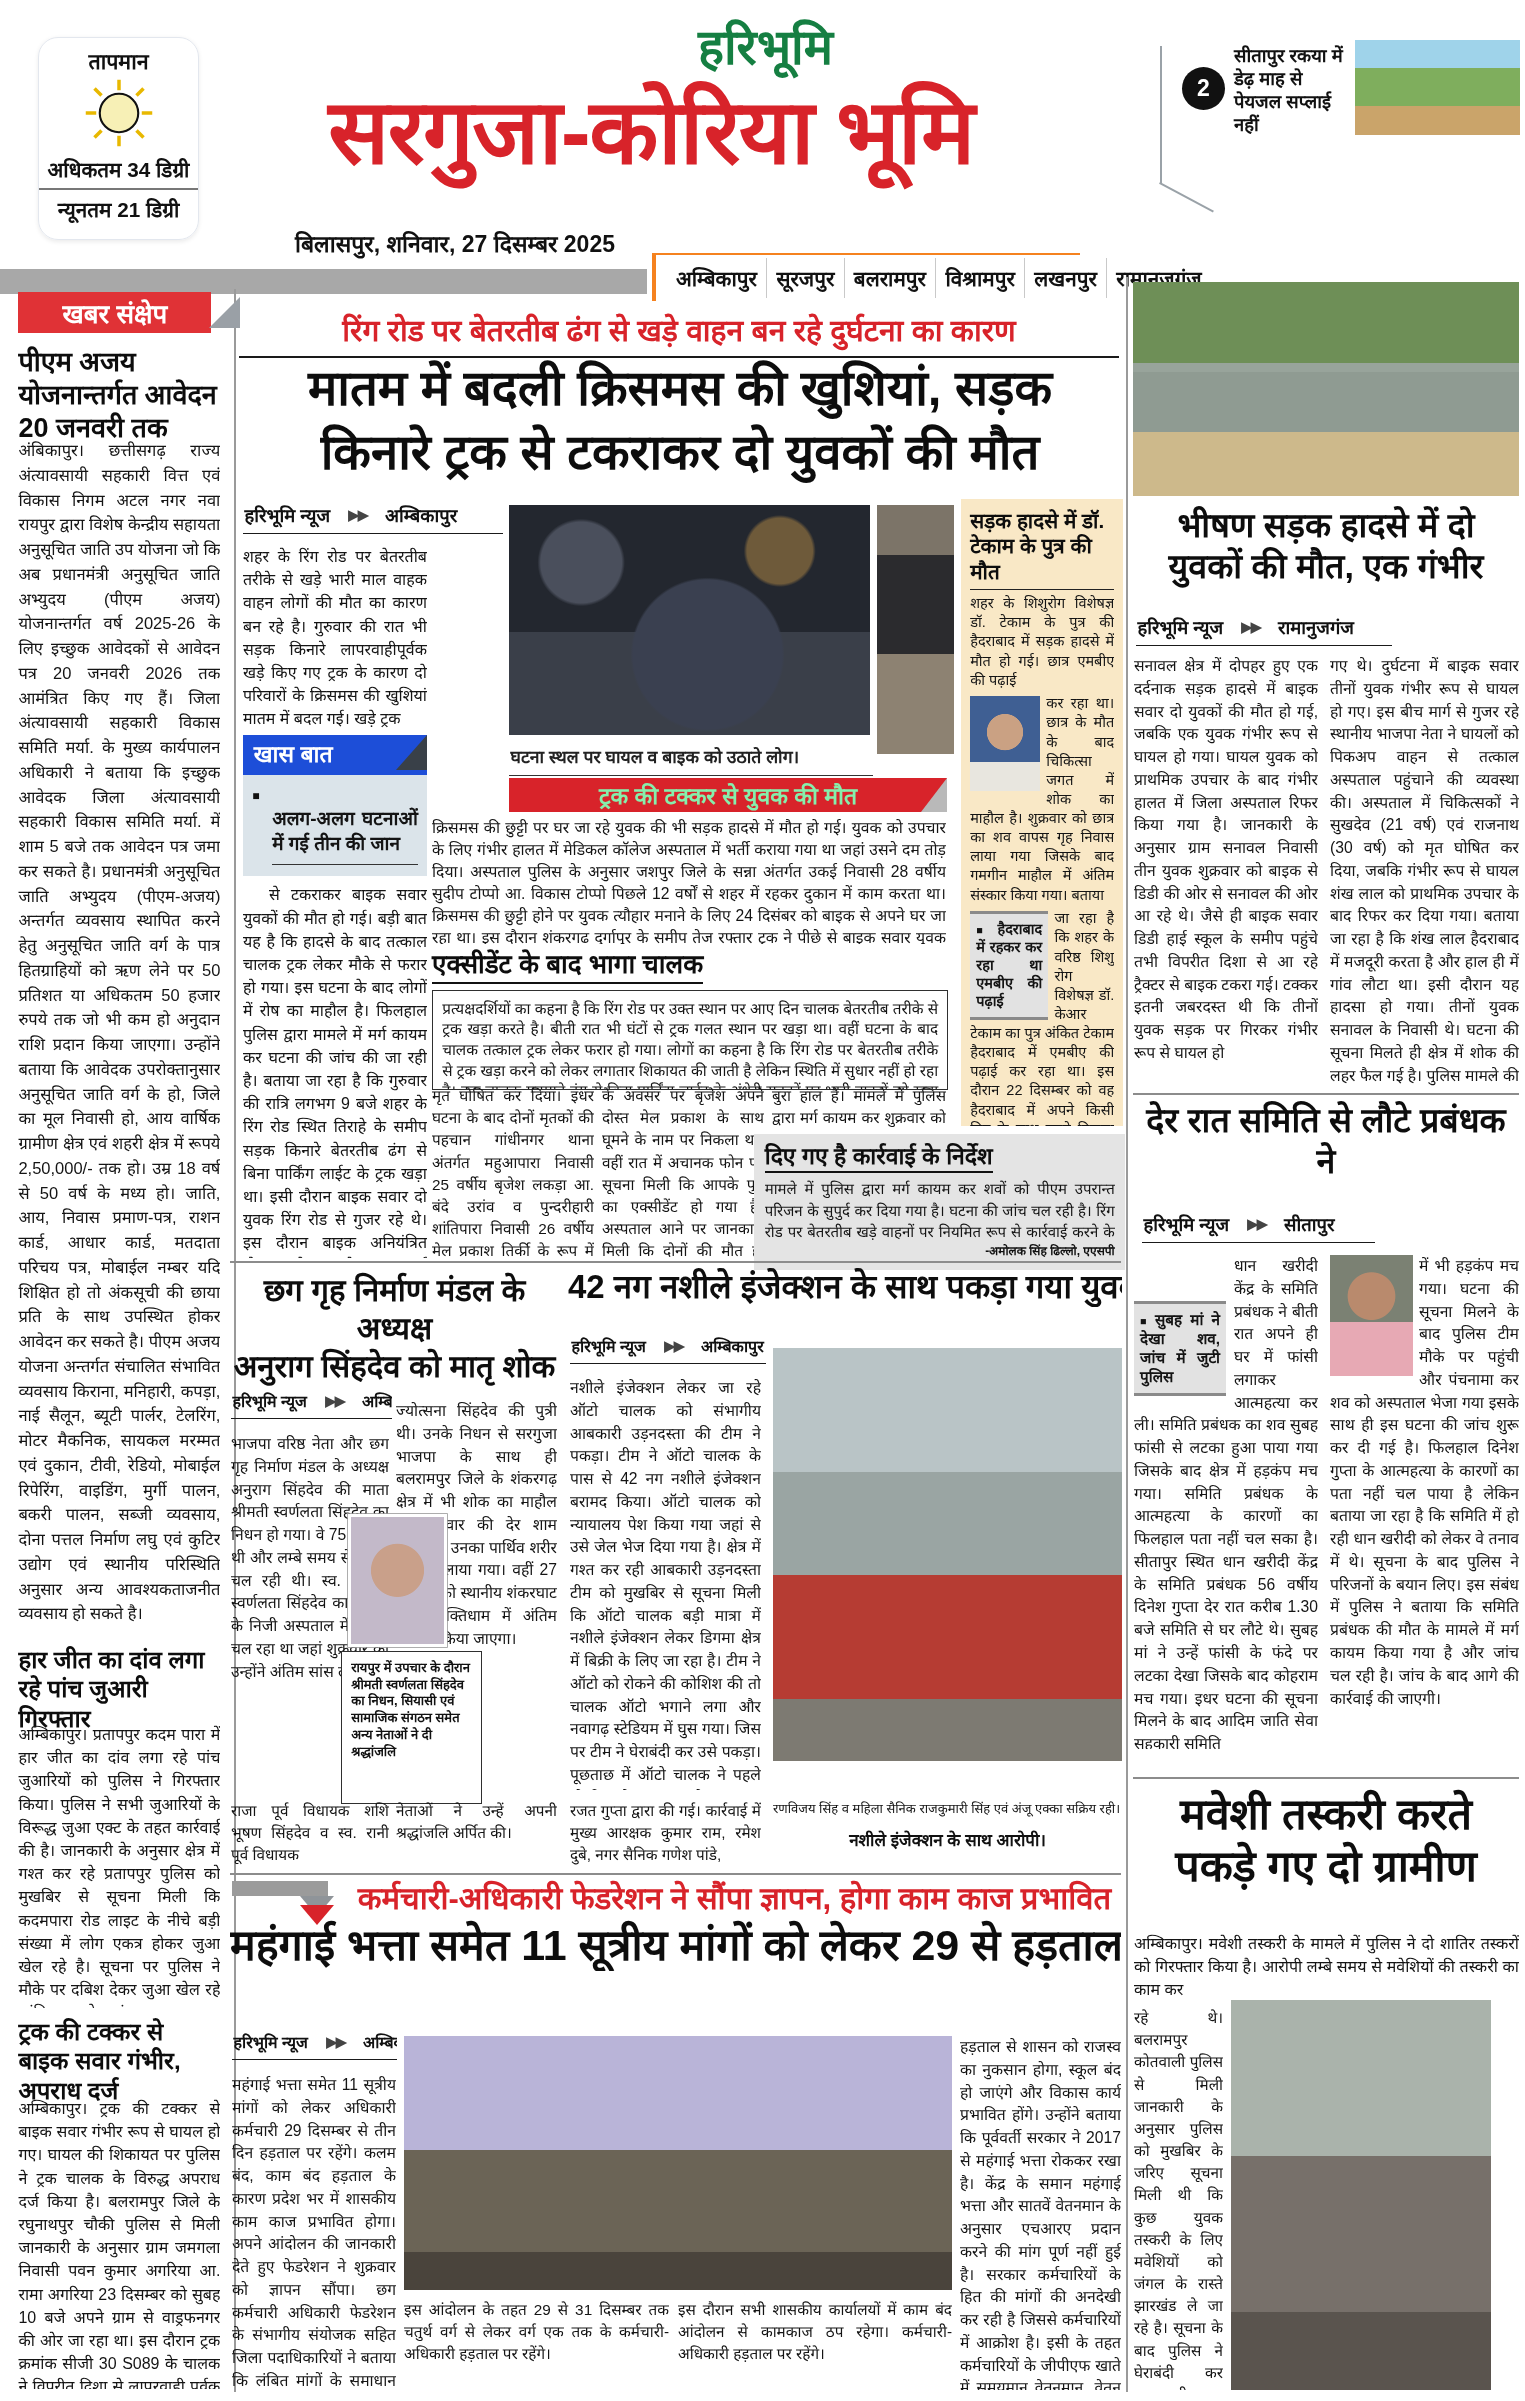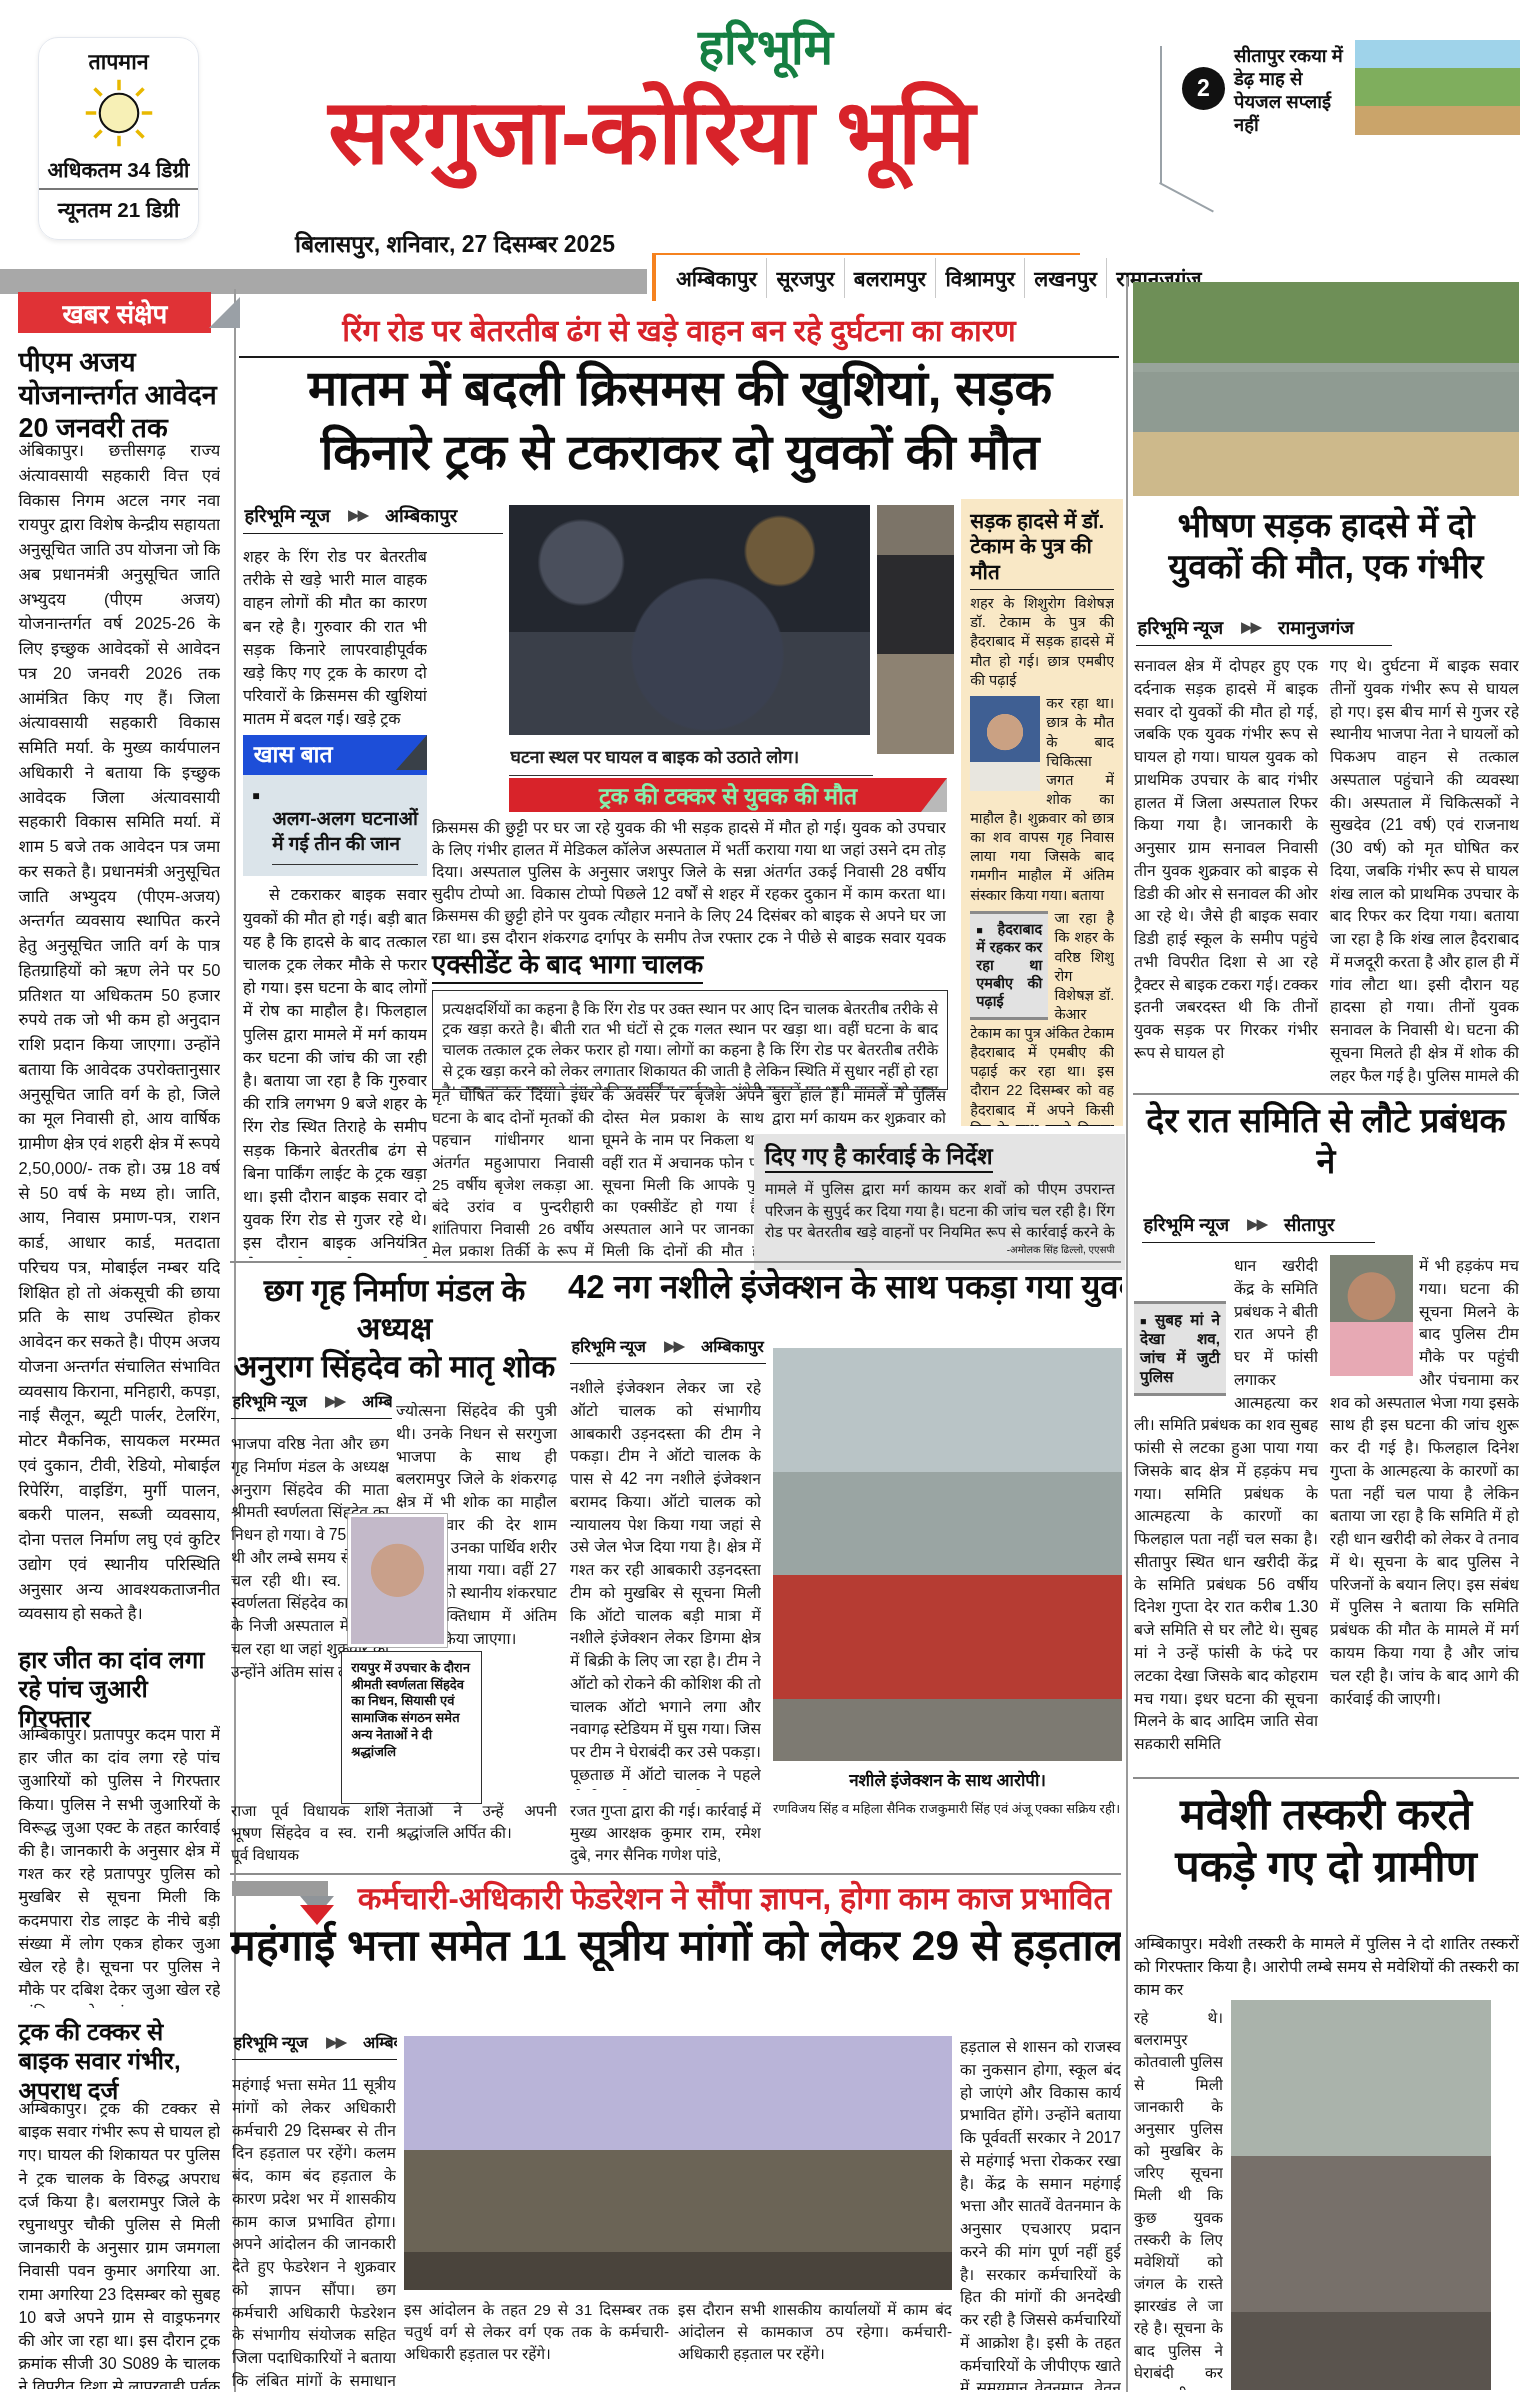--- a/index.html
+++ b/index.html
@@ -172,21 +172,21 @@
   </div>
   <div class="abs outline body" style="left:432px;top:990px;width:496px;height:83px;font-size:15.3px;line-height:1.35;">प्रत्यक्षदर्शियों का कहना है कि रिंग रोड पर उक्त स्थान पर आए दिन चालक बेतरतीब तरीके से ट्रक खड़ा करते है। बीती रात भी घंटों से ट्रक गलत स्थान पर खड़ा था। वहीं घटना के बाद चालक तत्काल ट्रक लेकर फरार हो गया। लोगों का कहना है कि रिंग रोड पर बेतरतीब तरीके से ट्रक खड़ा करने को लेकर लगातार शिकायत की जाती है लेकिन स्थिति में सुधार नहीं हो रहा है। ट्रक चालक मनमाने ढंग से बिना पार्किंग लाईट के अंधेरी सड़कों पर भारी वाहनों को खड़ा कर रहे है। लोगों का कहना है कि भले ही युवकों की रफ्तार अधिक थी लेकिन यदि ट्रक चालक द्वारा लापरवाहीपूर्वक वाहन को खड़ा नहीं किया गया होता तो शायद इतनी बड़ी घटना नहीं होती।</div>
 
   <div class="abs body" style="left:432px;top:1085px;width:162px;height:173px;font-size:15.3px;">मृत घोषित कर दिया। इधर घटना के बाद दोनों मृतकों की पहचान गांधीनगर थाना अंतर्गत महुआपारा निवासी 25 वर्षीय बृजेश लकड़ा आ. बंदे उरांव व पुन्दरीहारी शांतिपारा निवासी 26 वर्षीय मेल प्रकाश तिर्की के रूप में हुई। परिजनों को घटना की सूचना दी गई। बताया गया कि 25 दिसम्बर को क्रिसमस</div>
   <div class="abs body" style="left:602px;top:1085px;width:162px;height:173px;font-size:15.3px;">के अवसर पर बृजेश अपने दोस्त मेल प्रकाश के साथ घूमने के नाम पर निकला था। वहीं रात में अचानक फोन पर सूचना मिली कि आपके पुत्र का एक्सीडेंट हो गया है। अस्पताल आने पर जानकारी मिली कि दोनों की मौत हो गई। इस घटना के बाद परिवार के क्रिसमस की खुशियां मातम में</div>
   <div class="abs body" style="left:772px;top:1085px;width:174px;height:43px;font-size:15.3px;">बुरा हाल है। मामले में पुलिस द्वारा मर्ग कायम कर शुक्रवार को पीएम उपरान्त शव परिजन के सुपुर्द कर दिया है।</div>
 
   <div class="abs graybox" style="left:754px;top:1134px;width:350px;height:121px;">
     <div class="hl" style="font-size:23px;border-bottom:2.3px solid #111;display:inline-block;padding-bottom:1.5px;margin-bottom:4.6px;">दिए गए है कार्रवाई के निर्देश</div>
     <div class="body" style="font-size:15px;height:64px;">मामले में पुलिस द्वारा मर्ग कायम कर शवों को पीएम उपरान्त परिजन के सुपुर्द कर दिया गया है। घटना की जांच चल रही है। रिंग रोड पर बेतरतीब खड़े वाहनों पर नियमित रूप से कार्रवाई करने के साथ ही अपराध भी दर्ज किए जा रहे है। आगे भी कार्रवाई करने के निर्देश दिए है।</div>
-    <div style="text-align:right;font-weight:400;font-size:10px;">-अमोलक सिंह ढिल्लो, एएसपी</div>
+    <div style="text-align:right;font-weight:700;font-size:12px;">-अमोलक सिंह ढिल्लो, एएसपी</div>
   </div>
 
   <div class="abs cream" style="left:961px;top:499px;width:144px;height:609px;">
     <div class="hl" style="font-size:20.7px;border-bottom:1.5px solid #222;padding-bottom:4.6px;margin-bottom:4.6px;">सड़क हादसे में डॉ. टेकाम के पुत्र की मौत</div>
     <div class="body" style="font-size:14.5px;line-height:1.32;height:536px;">
       <p>शहर के शिशुरोग विशेषज्ञ डॉ. टेकाम के पुत्र की हैदराबाद में सड़क हादसे में मौत हो गई। छात्र एमबीए की पढ़ाई</p>
       <div class="ph ph-portrait" style="position:relative;float:left;width:70px;height:95px;margin:1.5px 6.1px 3.1px 0;"></div>
       <p style="text-indent:0;">कर रहा था। छात्र के मौत के बाद चिकित्सा जगत में शोक का माहौल है। शुक्रवार को छात्र का शव वापस गृह निवास लाया गया जिसके बाद गमगीन माहौल में अंतिम संस्कार किया गया। बताया</p>
       <div class="pull" style="float:left;width:66px;font-size:14.5px;margin:1.5px 6.1px 3.1px 0;"><span class="sq"></span><span>हैदराबाद में रहकर कर रहा था एमबीए की पढ़ाई</span></div>
       <p style="text-indent:0;">जा रहा है कि शहर के वरिष्ठ शिशु रोग विशेषज्ञ डॉ. केआर टेकाम का पुत्र अंकित टेकाम हैदराबाद में एमबीए की पढ़ाई कर रहा था। इस दौरान 22 दिसम्बर को वह हैदराबाद में अपने किसी मित्र के साथ घूमने निकला था और सामने चल रहे किसी वाहन के अचानक ब्रेक मारने के कारण बाइक पर पीछे बैठा अंकित गिरकर गंभीर रूप से घायल हो गया था। इस घटना में घायल अंकित का उपचार हैदराबाद में चल रहा था। इस दौरान 24 दिसम्बर को उसकी इलाज के दौरान मौत हो गई। अंकित डॉ. टेकाम का इकलौता पुत्र था और उसके निधन से चिकित्सा जगत में भी शोक का माहौल है। शुक्रवार को मृतक छात्र का शव अंबिकापुर लाया गया व दोपहर बाद छात्र का अंतिम संस्कार किया गया।</p>
@@ -212,21 +212,21 @@
   <div class="abs body" style="left:396px;top:1800px;width:161px;height:67px;font-size:15.3px;">नेताओं ने उन्हें अपनी श्रद्धांजलि अर्पित की।</div>
 
   <div class="abs center hl" style="left:568px;top:1267px;width:554px;font-size:33px;white-space:nowrap;overflow:hidden;">42 नग नशीले इंजेक्शन के साथ पकड़ा गया युवक</div>
   <div class="abs byline" style="left:570px;top:1332px;width:193px;font-size:16px;">
     <span>हरिभूमि न्यूज</span>
     <span class="arr"></span>
     <span>अम्बिकापुर</span>
   </div>
   <div class="abs body" style="left:570px;top:1377px;width:191px;height:413px;font-size:15.7px;">नशीले इंजेक्शन लेकर जा रहे ऑटो चालक को संभागीय आबकारी उड़नदस्ता की टीम ने पकड़ा। टीम ने ऑटो चालक के पास से 42 नग नशीले इंजेक्शन बरामद किया। ऑटो चालक को न्यायालय पेश किया गया जहां से उसे जेल भेज दिया गया है। क्षेत्र में गश्त कर रही आबकारी उड़नदस्ता टीम को मुखबिर से सूचना मिली कि ऑटो चालक बड़ी मात्रा में नशीले इंजेक्शन लेकर डिगमा क्षेत्र में बिक्री के लिए जा रहा है। टीम ने ऑटो को रोकने की कोशिश की तो चालक ऑटो भगाने लगा और नवागढ़ स्टेडियम में घुस गया। जिस पर टीम ने घेराबंदी कर उसे पकड़ा। पूछताछ में ऑटो चालक ने पहले तो टीम को गुमराह करने का प्रयास किया लेकिन ऑटो की तलाशी लेने पर पिछली सीट के नीचे रखे सफेद रंग के प्लास्टिक झोला से कुल 42 नग नशीले इंजेक्शन बरामद हुए। टीम ने ऑटो चालक के विरुद्ध एनडीपीएस एक्ट की धारा 22 सी के अंतर्गत कार्रवाई कर न्यायालय पेश किया जहां से उसे जेल भेज दिया गया। यह कार्रवाई सहायक जिला आबकारी अधिकारी</div>
   <div class="ph ph-auto" style="left:773px;top:1348px;width:349px;height:413px;"></div>
-  <div class="abs center" style="left:773px;top:1768px;width:349px;font-size:17px;font-weight:700;">नशीले इंजेक्शन के साथ आरोपी।</div>
+  <div class="abs center" style="left:773px;top:1828px;width:349px;font-size:17px;font-weight:700;">नशीले इंजेक्शन के साथ आरोपी।</div>
   <div class="abs body" style="left:570px;top:1800px;width:191px;height:67px;font-size:15.3px;">रजत गुप्ता द्वारा की गई। कार्रवाई में मुख्य आरक्षक कुमार राम, रमेश दुबे, नगर सैनिक गणेश पांडे,</div>
   <div class="abs body" style="left:773px;top:1800px;width:349px;height:46px;font-size:13px;">रणविजय सिंह व महिला सैनिक राजकुमारी सिंह एवं अंजू एक्का सक्रिय रही।</div>
 
   <div class="abs rule" style="left:230px;top:1873px;width:891px;height:1.5px;"></div>
   <div class="abs" style="left:232px;top:1881px;width:96px;height:15.3px;background:#9b9b9b;"></div>
   <div class="abs" style="left:300px;top:1896px;">
     <div class="chev" style="border-width:20px 17px 0 17px;border-color:#8f9499 transparent transparent transparent;"></div>
     <div class="chev" style="border-width:20px 17px 0 17px;border-color:#d8232a transparent transparent transparent;margin-top:-10.7px;"></div>
   </div>
   <div class="abs red center" style="left:348px;top:1876px;width:773px;font-size:31px;font-weight:800;white-space:nowrap;overflow:hidden;">कर्मचारी-अधिकारी फेडरेशन ने सौंपा ज्ञापन, होगा काम काज प्रभावित</div>

